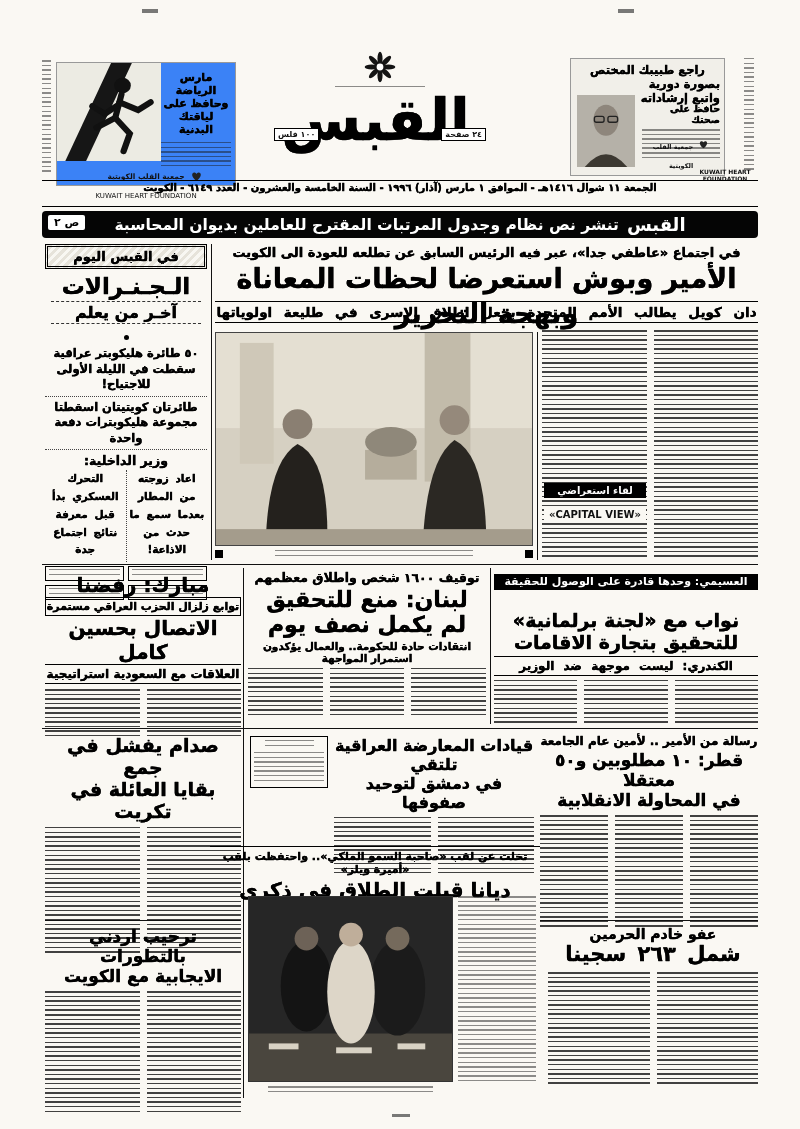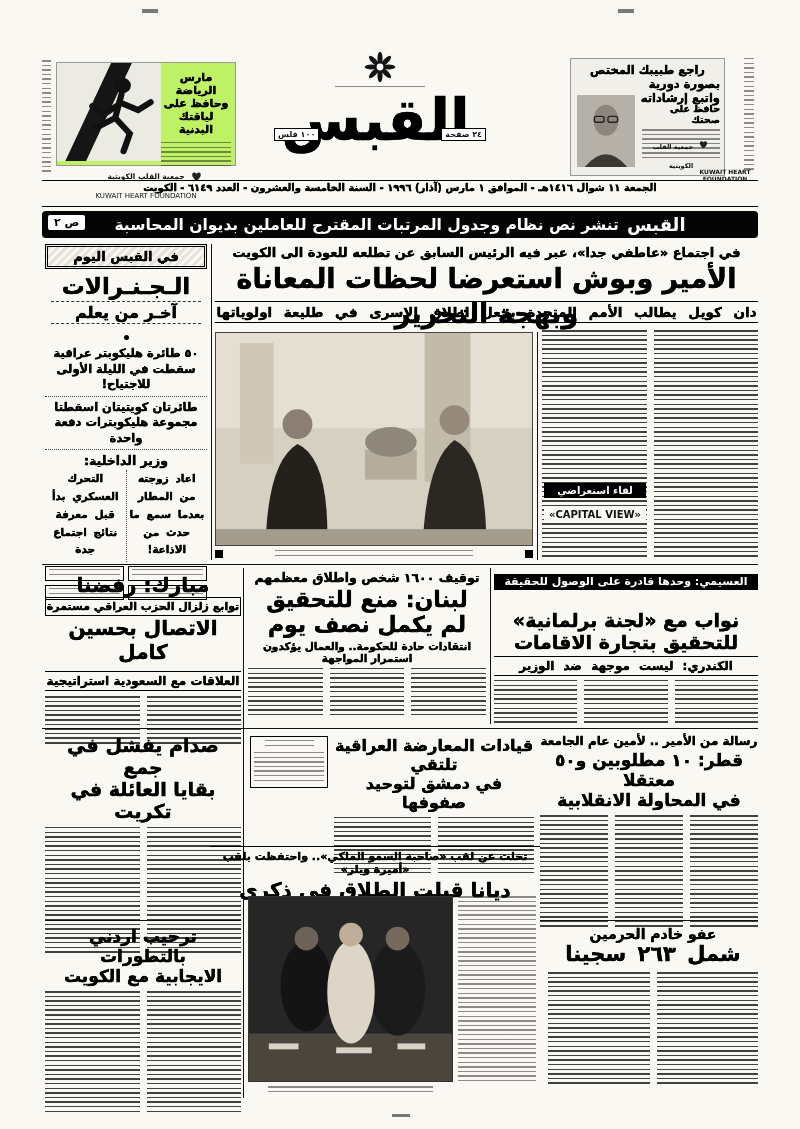--- a/index.html
+++ b/index.html
@@ -28,21 +28,21 @@
 <body>
 
 <div class="page">
 
   <div class="fold" style="left:142px;top:9px;width:16px;height:4px"></div>
   <div class="fold" style="left:618px;top:9px;width:16px;height:4px"></div>
   <div class="fold" style="left:392px;top:1114px;width:18px;height:3px"></div>
 
   <div class="abs sim lt" style="left:42px;top:60px;width:9px;height:114px"></div>
 
-  <div class="abs" style="left:56px;top:62px;width:180px;height:104px;border:1px solid #999;background:#bef264">
+  <div class="abs" style="left:56px;top:62px;width:180px;height:124px;border:1px solid #999;background:#3b82f6">
     <div class="abs" style="left:0;top:0;width:104px;height:98px">
       <svg viewBox="0 0 100 100" width="104" height="98" preserveAspectRatio="none">
         <rect width="100" height="100" fill="#ecebe3"></rect>
         <path d="M8 100 L52 0 H72 L28 100 Z" fill="#161616"></path>
         <circle cx="63" cy="23" r="8" fill="#111"></circle>
         <g stroke="#111" stroke-width="6" stroke-linecap="round" fill="none">
           <path d="M62 32 L56 56"></path>
           <path d="M56 56 L38 66"></path>
           <path d="M56 56 L70 72 L64 90"></path>
           <path d="M60 40 L78 48 L90 40"></path>
@@ -196,21 +196,21 @@
   </div>
 
   <div class="rule-h" style="left:42px;top:564px;width:716px"></div>
   <div class="rule-v" style="left:243px;top:568px;height:530px"></div>
   <div class="rule-v" style="left:490px;top:568px;height:156px"></div>
 
   <div class="abs" style="left:45px;top:570px;width:196px">
     <div class="ctr hv" style="font-size:20px;margin-top:3px">مبارك: رفضنا</div>
     <div class="ctr hv" style="border:1px solid #000;font-size:11px;padding:2px 0">توابع زلزال الحزب العراقي مستمرة</div>
     <div class="ctr hv" style="font-size:20px">الاتصال بحسين كامل</div>
-    <div class="ctr hv boxed" style="font-size:12px;margin-top:7px">العلاقات مع السعودية استراتيجية</div>
+    <div class="ctr hv boxed" style="font-size:12px;margin-top:0">العلاقات مع السعودية استراتيجية</div>
     <div class="cols" style="height:50px;margin-top:5px">
       <div class="sim"></div>
       <div class="sim"></div>
     </div>
   </div>
 
   <div class="abs" style="left:248px;top:570px;width:238px">
     <div class="ctr hv" style="font-size:12.5px">توقيف ١٦٠٠ شخص واطلاق معظمهم</div>
     <div class="ctr hv" style="font-size:22px;margin-top:2px">لبنان: منع للتحقيق</div>
     <div class="ctr hv" style="font-size:22px">لم يكمل نصف يوم</div>

